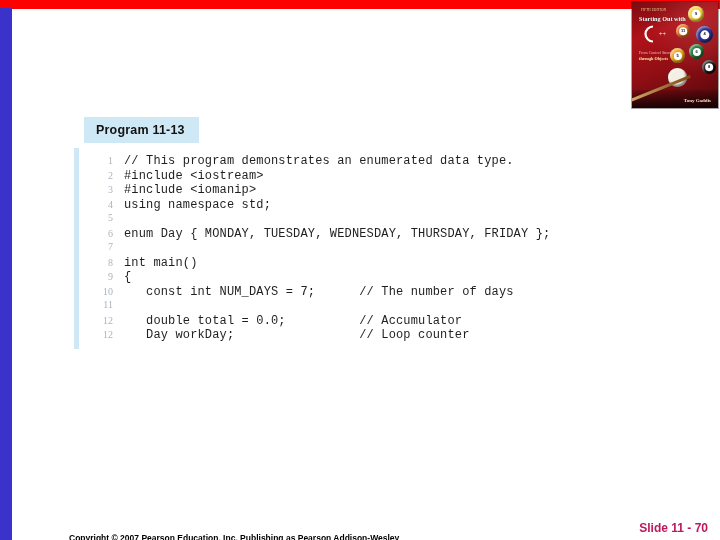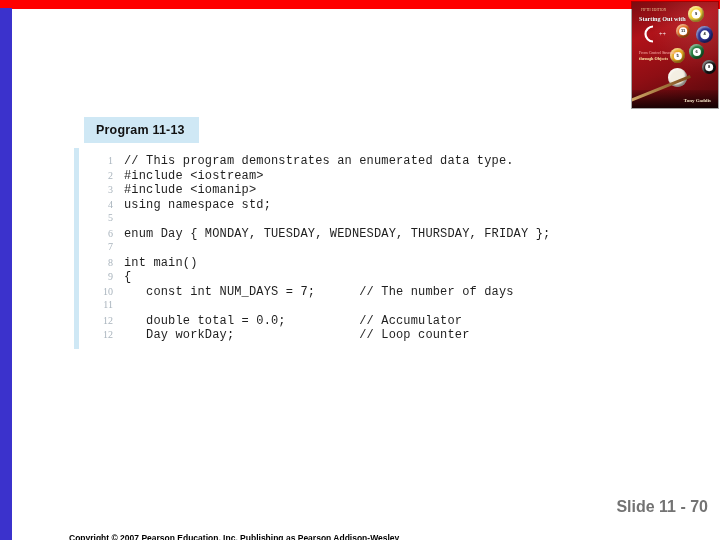--- a/index.html
+++ b/index.html
@@ -215,23 +215,23 @@
     font-size: 8.5px;
     color: #000000;
     font-weight: bold;
     font-family: "Liberation Sans", sans-serif;
     white-space: nowrap;
     margin-top: 9px;
   }
   .footer-slide {
     position: absolute;
     right: 12px;
-    top: 498px;
-    font-size: 16px;
-    color: #737373;
+    top: 521px;
+    font-size: 12px;
+    color: #be185d;
     font-weight: bold;
     font-family: "Liberation Sans", sans-serif;
     white-space: nowrap;
   }
 </style>
 </head>
 <body>
 
 <div class="slide">
 

